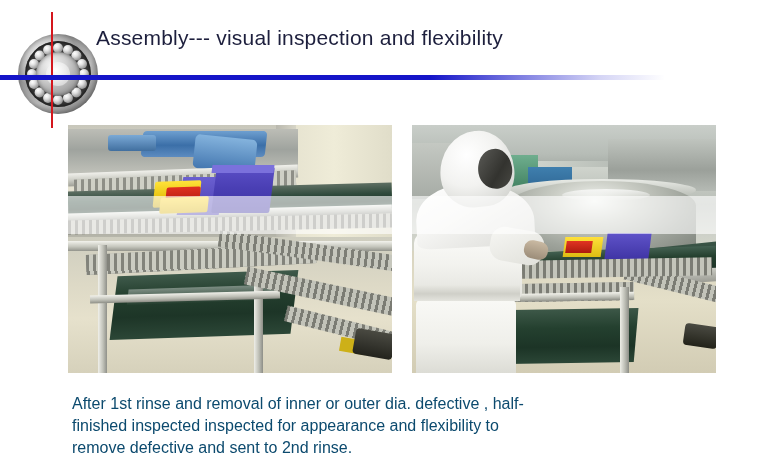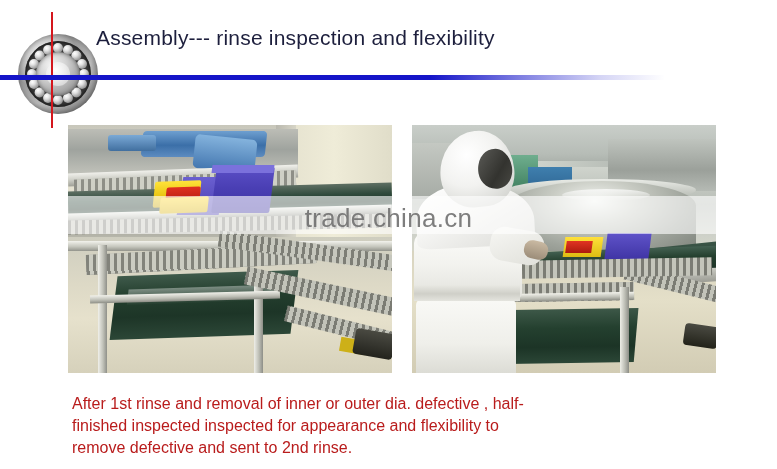--- a/index.html
+++ b/index.html
@@ -502,21 +502,21 @@
   }
 
   
   #caption {
     position: absolute;
     left: 72px;
     top: 393px;
     width: 620px;
     font-size: 16px;
     line-height: 22px;
-    color: #b91c1c;
+    color: #0c4a6e;
   }
   #caption .line { white-space: nowrap; }
 </style>
 </head>
 <body>
 
 <div id="slide">
 
   <div id="logo-bearing">
     <div class="outer"></div>
@@ -538,21 +538,21 @@
         <i style="transform: translate(9.95px, -24.02px);"></i>
         <i style="transform: translate(18.38px, -18.38px);"></i>
         <i style="transform: translate(24.02px, -9.95px);"></i>
       </div>
     <div class="inner"></div>
     <div class="bore"></div>
   </div>
   <div id="axis-vertical"></div>
   <div id="axis-horizontal"></div>
 
-  <div id="title">Assembly--- rinse inspection and flexibility</div>
+  <div id="title">Assembly--- visual inspection and flexibility</div>
 
   <div id="photo-row">
 
     <div class="photo" id="photo-left">
       <div class="layer bg"></div>
       <div class="layer wall"></div>
       <div class="layer wall2"></div>
       <div class="layer topmach"></div>
       <div class="layer blue-arm"></div>
       <div class="layer blue-arm2"></div>
@@ -615,21 +615,20 @@
       <div class="layer shoulder"></div>
       <div class="layer arm"></div>
       <div class="layer glove"></div>
       <div class="layer hood"></div>
       <div class="layer visor"></div>
     </div>
 
   </div>
 
   <div id="watermark-band"></div>
-  <div id="watermark-text">trade.china.cn</div>
 
   <div id="caption">
     <div class="line">After 1st rinse and removal of inner or outer dia. defective , half-</div>
     <div class="line">finished inspected inspected for appearance and flexibility to</div>
     <div class="line">remove defective and sent to 2nd rinse.</div>
   </div>
 
 </div>
 
 </body></html>

